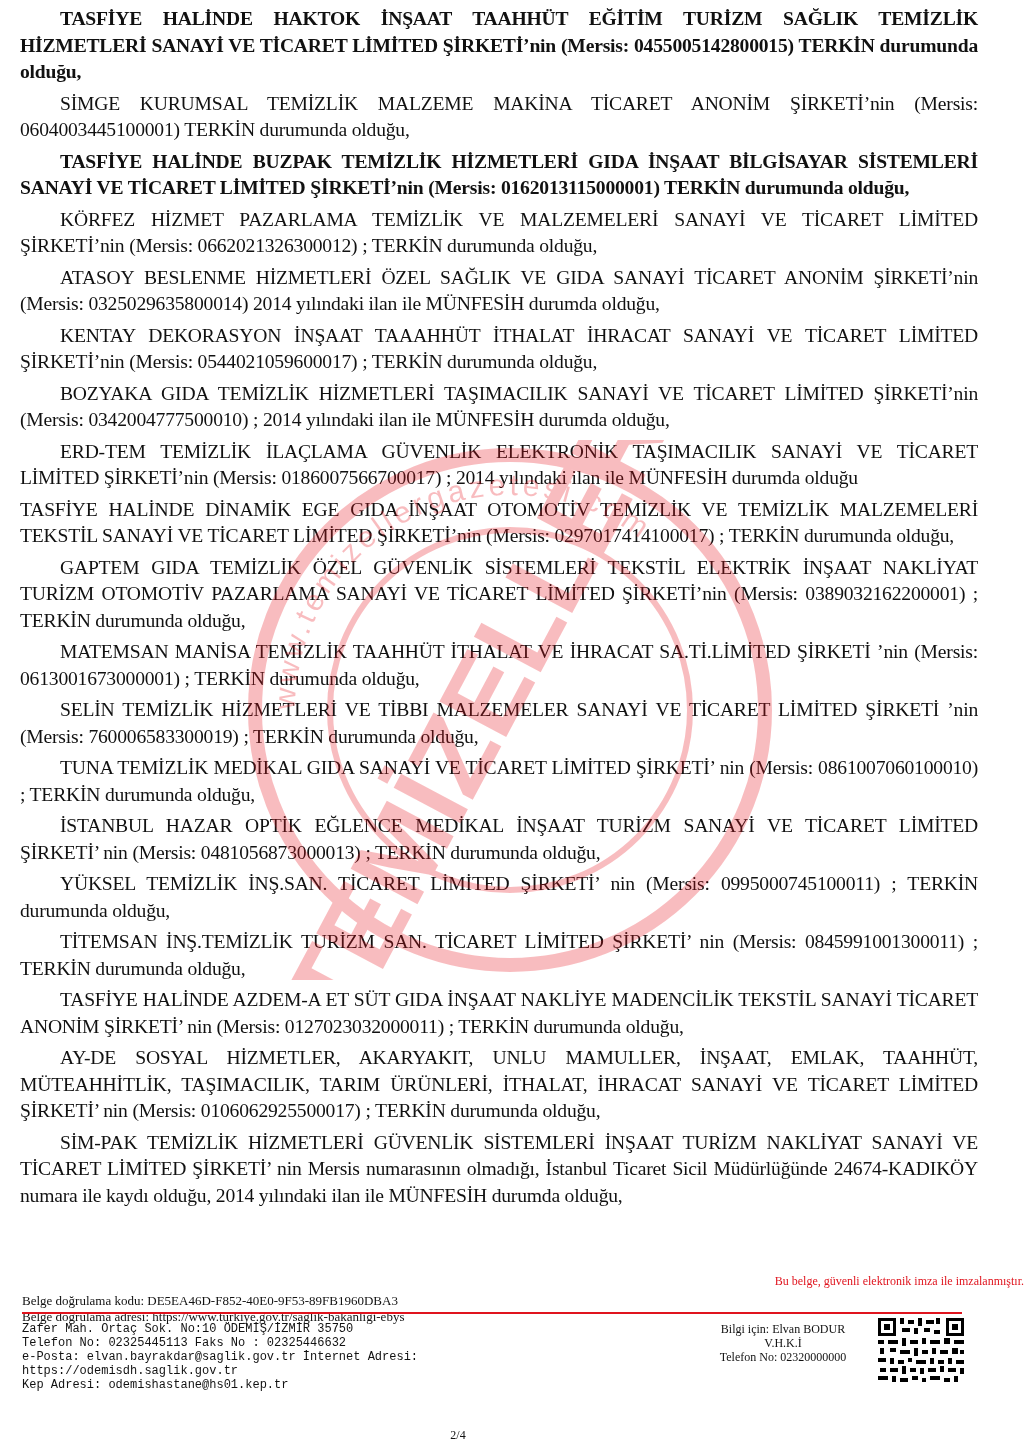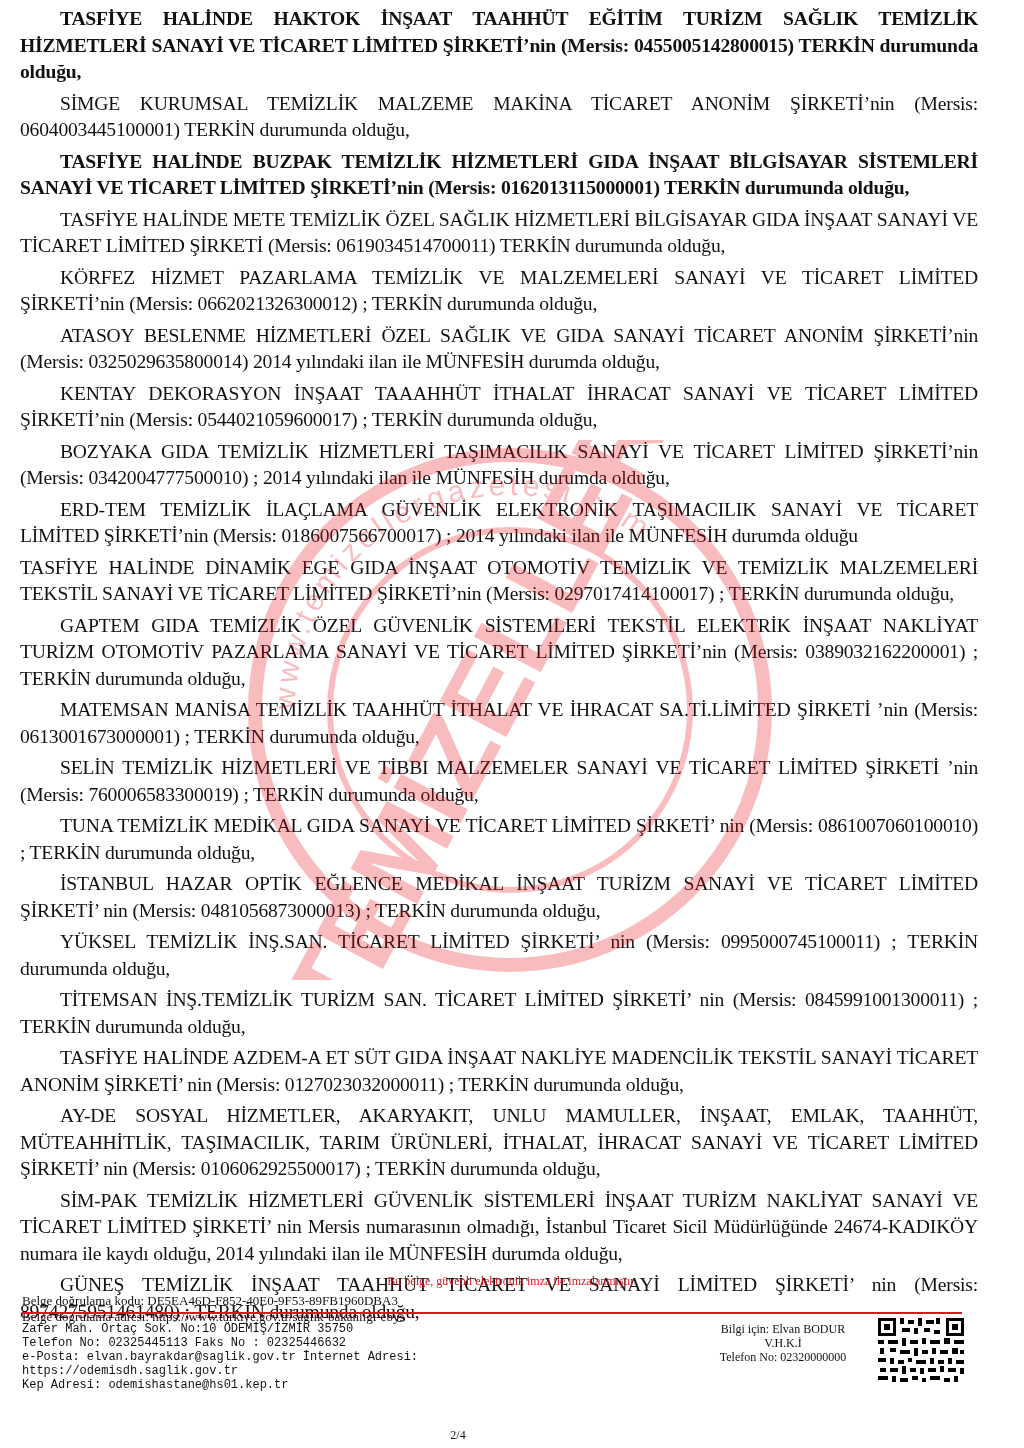--- a/index.html
+++ b/index.html
@@ -10,21 +10,21 @@
     .content {
       position: absolute; left: 20px; top: 0; width: 958px;
     }
     .para {
       font-size: 19.6px; line-height: 26.5px; text-align: justify;
       text-indent: 40px; margin: 0 0 5px 0; letter-spacing: -0.2px;
     }
     .para.bold { font-weight: bold; }
     .para:first-child { margin-top: 6px; }
     .sig-note {
-      position: absolute; top: 1274px; left: 0; width: 1024px; text-align: center;
+      position: absolute; top: 1274px; left: 0; width: 1024px; text-align: right;
       color: #e0141e; font-size: 12px;
     }
     .verify-row {
       position: absolute; top: 1293px; left: 22px; width: 940px;
       display: flex; font-size: 13px; flex-direction: column;
     }
     .red-rule {
       position: absolute; top: 1312px; left: 22px; width: 940px; height: 2px; background: #e0141e;
     }
     .footer-left {
@@ -46,38 +46,36 @@
       pointer-events: none; opacity: 0.28;
     }
   </style>
 </head>
 <body>
 
 <div class="content">
   <p class="para bold">TASFİYE HALİNDE HAKTOK İNŞAAT TAAHHÜT EĞİTİM TURİZM SAĞLIK TEMİZLİK HİZMETLERİ SANAYİ VE TİCARET LİMİTED ŞİRKETİ’nin (Mersis: 0455005142800015) TERKİN durumunda olduğu,</p>
   <p class="para">SİMGE KURUMSAL TEMİZLİK MALZEME MAKİNA TİCARET ANONİM ŞİRKETİ’nin (Mersis: 0604003445100001) TERKİN durumunda olduğu,</p>
   <p class="para bold">TASFİYE HALİNDE BUZPAK TEMİZLİK HİZMETLERİ GIDA İNŞAAT BİLGİSAYAR SİSTEMLERİ SANAYİ VE TİCARET LİMİTED ŞİRKETİ’nin (Mersis: 0162013115000001) TERKİN durumunda olduğu,</p>
-  <p class="para">TASFİYE HALİNDE METE TEMİZLİK ÖZEL SAĞLIK HİZMETLERİ BİLGİSAYAR GIDA İNŞAAT SANAYİ VE TİCARET LİMİTED ŞİRKETİ (Mersis: 0619034514700011) TERKİN durumunda olduğu,</p>
   <p class="para">KÖRFEZ HİZMET PAZARLAMA TEMİZLİK VE MALZEMELERİ SANAYİ VE TİCARET LİMİTED ŞİRKETİ’nin (Mersis: 0662021326300012) ; TERKİN durumunda olduğu,</p>
   <p class="para">ATASOY BESLENME HİZMETLERİ ÖZEL SAĞLIK VE GIDA SANAYİ TİCARET ANONİM ŞİRKETİ’nin (Mersis: 0325029635800014) 2014 yılındaki ilan ile MÜNFESİH durumda olduğu,</p>
   <p class="para">KENTAY DEKORASYON İNŞAAT TAAAHHÜT İTHALAT İHRACAT SANAYİ VE TİCARET LİMİTED ŞİRKETİ’nin (Mersis: 0544021059600017) ; TERKİN durumunda olduğu,</p>
   <p class="para">BOZYAKA GIDA TEMİZLİK HİZMETLERİ TAŞIMACILIK SANAYİ VE TİCARET LİMİTED ŞİRKETİ’nin (Mersis: 0342004777500010) ; 2014 yılındaki ilan ile MÜNFESİH durumda olduğu,</p>
   <p class="para">ERD-TEM TEMİZLİK İLAÇLAMA GÜVENLİK ELEKTRONİK TAŞIMACILIK SANAYİ VE TİCARET LİMİTED ŞİRKETİ’nin (Mersis: 0186007566700017) ; 2014 yılındaki ilan ile MÜNFESİH durumda olduğu</p>
   <p class="para" style="text-indent:0">TASFİYE HALİNDE DİNAMİK EGE GIDA İNŞAAT OTOMOTİV TEMİZLİK VE TEMİZLİK MALZEMELERİ TEKSTİL SANAYİ VE TİCARET LİMİTED ŞİRKETİ’nin (Mersis: 0297017414100017) ; TERKİN durumunda olduğu,</p>
   <p class="para">GAPTEM GIDA TEMİZLİK ÖZEL GÜVENLİK SİSTEMLERİ TEKSTİL ELEKTRİK İNŞAAT NAKLİYAT TURİZM OTOMOTİV PAZARLAMA SANAYİ VE TİCARET LİMİTED ŞİRKETİ’nin (Mersis: 0389032162200001) ; TERKİN durumunda olduğu,</p>
   <p class="para">MATEMSAN MANİSA TEMİZLİK TAAHHÜT İTHALAT VE İHRACAT SA.Tİ.LİMİTED ŞİRKETİ ’nin (Mersis: 0613001673000001) ; TERKİN durumunda olduğu,</p>
   <p class="para">SELİN TEMİZLİK HİZMETLERİ VE TİBBI MALZEMELER SANAYİ VE TİCARET LİMİTED ŞİRKETİ ’nin (Mersis: 760006583300019) ; TERKİN durumunda olduğu,</p>
   <p class="para">TUNA TEMİZLİK MEDİKAL GIDA SANAYİ VE TİCARET LİMİTED ŞİRKETİ’ nin (Mersis: 0861007060100010) ; TERKİN durumunda olduğu,</p>
   <p class="para">İSTANBUL HAZAR OPTİK EĞLENCE MEDİKAL İNŞAAT TURİZM SANAYİ VE TİCARET LİMİTED ŞİRKETİ’ nin (Mersis: 0481056873000013) ; TERKİN durumunda olduğu,</p>
   <p class="para">YÜKSEL TEMİZLİK İNŞ.SAN. TİCARET LİMİTED ŞİRKETİ’ nin (Mersis: 0995000745100011) ; TERKİN durumunda olduğu,</p>
   <p class="para">TİTEMSAN İNŞ.TEMİZLİK TURİZM SAN. TİCARET LİMİTED ŞİRKETİ’ nin (Mersis: 0845991001300011) ; TERKİN durumunda olduğu,</p>
   <p class="para">TASFİYE HALİNDE AZDEM-A ET SÜT GIDA İNŞAAT NAKLİYE MADENCİLİK TEKSTİL SANAYİ TİCARET ANONİM ŞİRKETİ’ nin (Mersis: 0127023032000011) ; TERKİN durumunda olduğu,</p>
   <p class="para">AY-DE SOSYAL HİZMETLER, AKARYAKIT, UNLU MAMULLER, İNŞAAT, EMLAK, TAAHHÜT, MÜTEAHHİTLİK, TAŞIMACILIK, TARIM ÜRÜNLERİ, İTHALAT, İHRACAT SANAYİ VE TİCARET LİMİTED ŞİRKETİ’ nin (Mersis: 0106062925500017) ; TERKİN durumunda olduğu,</p>
   <p class="para">SİM-PAK TEMİZLİK HİZMETLERİ GÜVENLİK SİSTEMLERİ İNŞAAT TURİZM NAKLİYAT SANAYİ VE TİCARET LİMİTED ŞİRKETİ’ nin Mersis numarasının olmadığı, İstanbul Ticaret Sicil Müdürlüğünde 24674-KADIKÖY numara ile kaydı olduğu, 2014 yılındaki ilan ile MÜNFESİH durumda olduğu,</p>
-  <p class="para">GÜNEŞ TEMİZLİK İNŞAAT TAAHHÜT TİCARET VE SANAYİ LİMİTED ŞİRKETİ’ nin (Mersis: 8974275951461480) ; TERKİN durumunda olduğu,</p>
 </div>
 
 <svg class="stamp" viewBox="0 0 620 540">
   <defs>
     <path id="ringPath" d="M 310 270 m -215 0 a 215 215 0 1 1 430 0 a 215 215 0 1 1 -430 0"></path>
   </defs>
   <circle cx="310" cy="270" r="255" fill="none" stroke="#e8141e" stroke-width="14"></circle>
   <circle cx="310" cy="270" r="180" fill="none" stroke="#e8141e" stroke-width="6"></circle>
   <text font-family="Liberation Sans, sans-serif" font-size="30" fill="#e8141e" letter-spacing="4">
     <textPath href="#ringPath" startOffset="0">www.temizellergazetesi.com</textPath>

